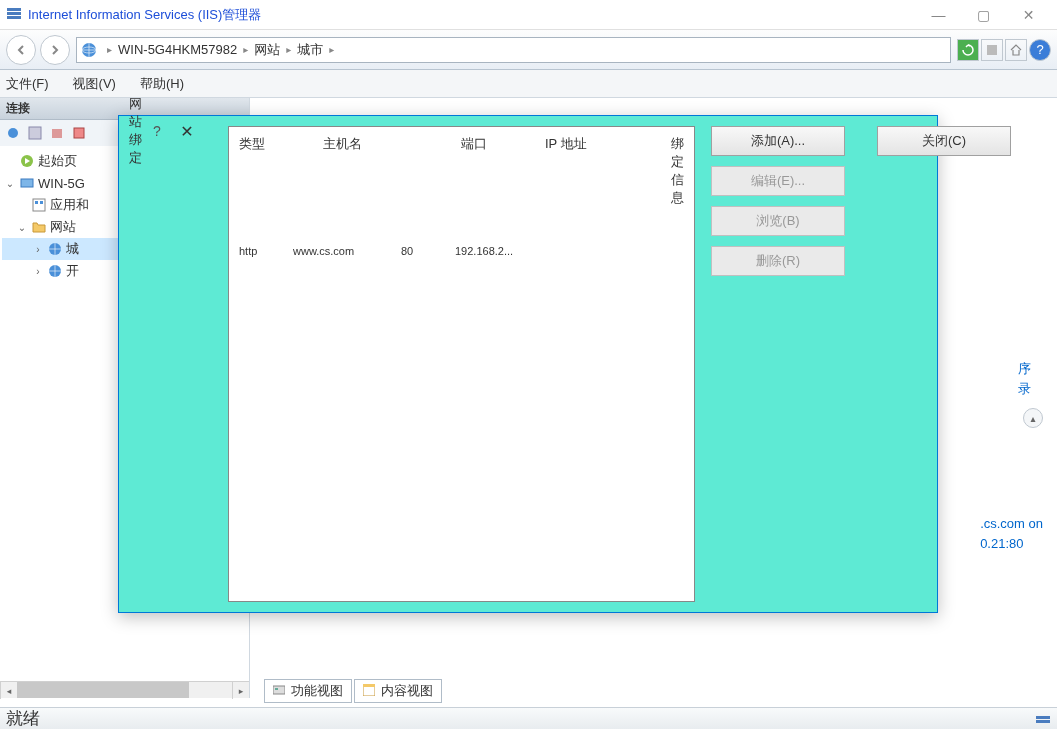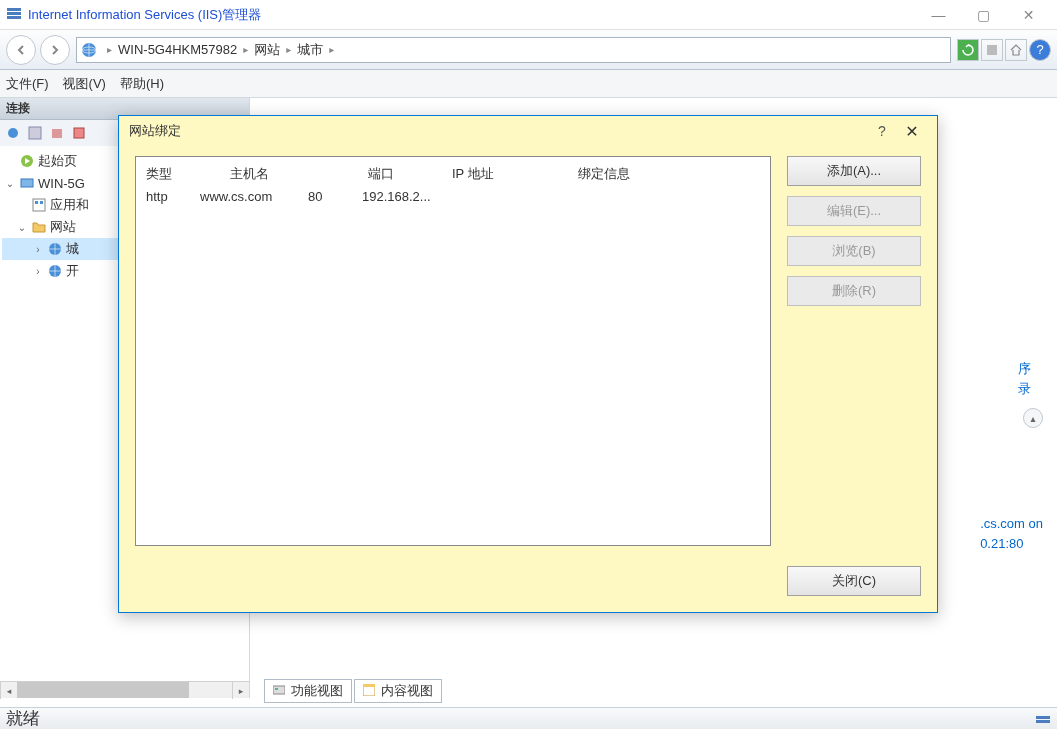--- a/index.html
+++ b/index.html
@@ -17,21 +17,21 @@
     .nav-arrows { display: flex; gap: 4px; margin-right: 6px; }
     .nav-arrow { width: 30px; height: 30px; border-radius: 50%; border: 1px solid #c0c8d0; background: #fff; display: flex; align-items: center; justify-content: center; color: #888; }
     .breadcrumb-bar { flex: 1; height: 26px; background: #fff; border: 1px solid #a8b4c0; display: flex; align-items: center; padding: 0 4px; }
     .bc-icon { width: 16px; height: 16px; margin-right: 4px; }
     .bc-sep { color: #888; margin: 0 6px; font-size: 10px; }
     .bc-item { color: #333; }
     .nav-right { display: flex; gap: 2px; margin-left: 6px; }
     .nav-right-btn { width: 22px; height: 22px; border: 1px solid #c0c8d0; display: flex; align-items: center; justify-content: center; }
 
     
-    .menubar { height: 28px; background: #f4f6f8; border-bottom: 1px solid #d0d8e0; display: flex; align-items: center; padding: 0 6px; gap: 14px; }
+    .menubar { height: 28px; background: #f4f6f8; border-bottom: 1px solid #d0d8e0; display: flex; align-items: center; padding: 0 6px; gap: 24px; }
     .menuitem { font-size: 13px; color: #333; }
 
     
     .main { display: flex; height: 600px; position: relative; }
 
     
     .sidebar { width: 250px; background: #eef2f5; border-right: 1px solid #d0d8e0; display: flex; flex-direction: column; }
     .sidebar-header { background: linear-gradient(#e0e6ec, #c8d2dc); border-bottom: 1px solid #b0bcc8; height: 22px; display: flex; align-items: center; padding: 0 6px; font-weight: bold; font-size: 12px; }
     .sidebar-toolbar { height: 26px; background: #f0f4f8; display: flex; align-items: center; padding: 0 4px; gap: 4px; }
     .st-btn { width: 18px; height: 18px; display: flex; align-items: center; justify-content: center; }
@@ -60,30 +60,30 @@
     .bottom-tabs { position: absolute; left: 264px; bottom: 26px; display: flex; gap: 2px; }
     .btab { background: #fff; border: 1px solid #b0bcc8; padding: 2px 8px; display: flex; align-items: center; gap: 4px; font-size: 13px; }
     .btab-icon { width: 14px; height: 14px; }
 
     
     .statusbar { position: absolute; bottom: 0; left: 0; right: 0; height: 22px; background: linear-gradient(#f8fafb, #e8ecef); border-top: 1px solid #c8d0d8; display: flex; align-items: center; padding: 0 6px; font-size: 17px; }
     .status-right { margin-left: auto; }
 
     
     .dialog-overlay { position: absolute; left: 0; top: 0; right: 0; bottom: 0; pointer-events: none; }
-    .dialog { position: absolute; left: 118px; top: 115px; width: 820px; height: 498px; background: #fef9c3; border: 1px solid #0078d7; box-shadow: 0 4px 16px rgba(0,0,0,0.25); pointer-events: auto; display: flex; flex-direction: column; }
+    .dialog { position: absolute; left: 118px; top: 115px; width: 820px; height: 498px; background: #5eead4; border: 1px solid #0078d7; box-shadow: 0 4px 16px rgba(0,0,0,0.25); pointer-events: auto; display: flex; flex-direction: row; }
     .dialog-title { height: 30px; display: flex; align-items: center; padding: 0 10px; font-size: 13px; }
     .dialog-title-text { flex: 1; }
     .dialog-help { width: 30px; text-align: center; font-size: 14px; color: #555; }
     .dialog-close { width: 30px; text-align: center; font-size: 16px; color: #333; }
     .dialog-body { flex: 1; display: flex; padding: 10px 16px; gap: 16px; }
 
     .binding-list { flex: 1; background: #fff; border: 1px solid #888; padding: 8px 10px; }
     .bl-header { display: flex; font-size: 13px; padding-bottom: 4px; gap: 30px; }
-    .bl-row { display: flex; font-size: 13px; padding: 2px 0; }
+    .bl-row { display: flex; font-size: 11px; padding: 2px 0; margin-top: 32px; }
     .col-type { width: 54px; }
     .col-host { width: 108px; }
     .col-port { width: 54px; }
     .col-ip { width: 96px; }
     .col-binfo { flex: 1; }
 
     .dialog-buttons { width: 134px; display: flex; flex-direction: column; gap: 10px; }
     .dlg-btn { height: 30px; background: linear-gradient(#f8f8f8, #e4e4e4); border: 1px solid #a0a0a0; display: flex; align-items: center; justify-content: center; font-size: 13px; }
     .dlg-btn.disabled { color: #999; border-color: #c0c0c0; background: #eaeaea; }
     .dialog-footer { padding: 10px 16px 16px; display: flex; justify-content: flex-end; }

